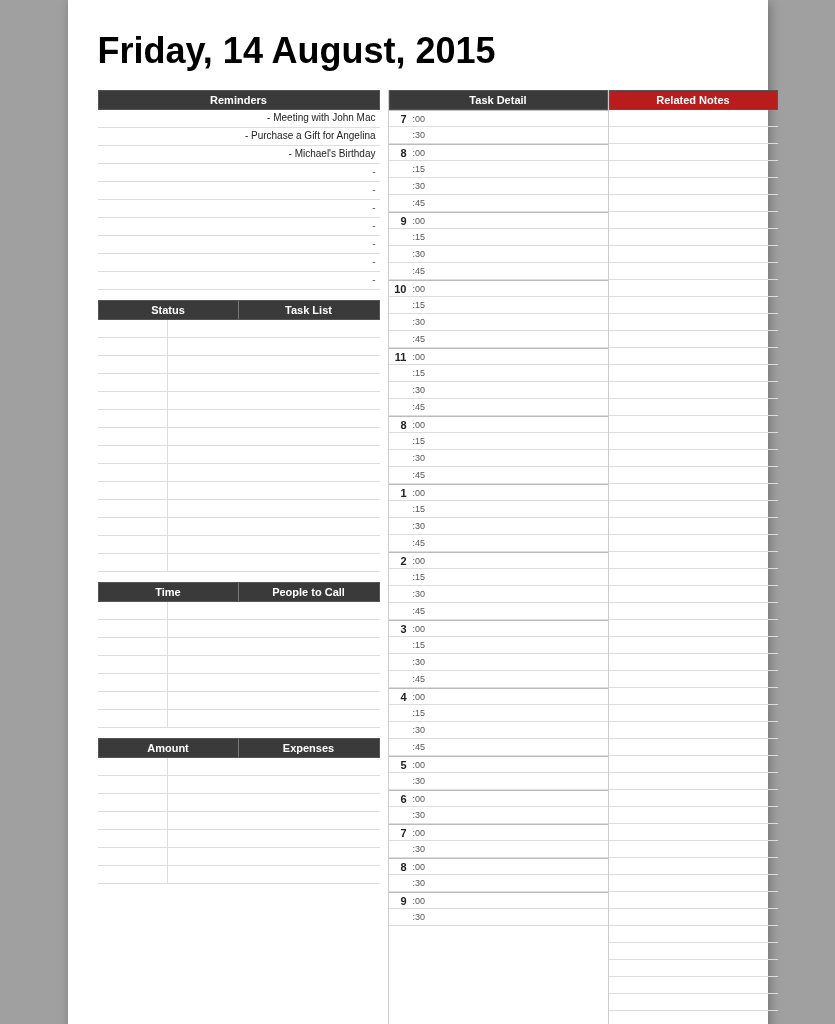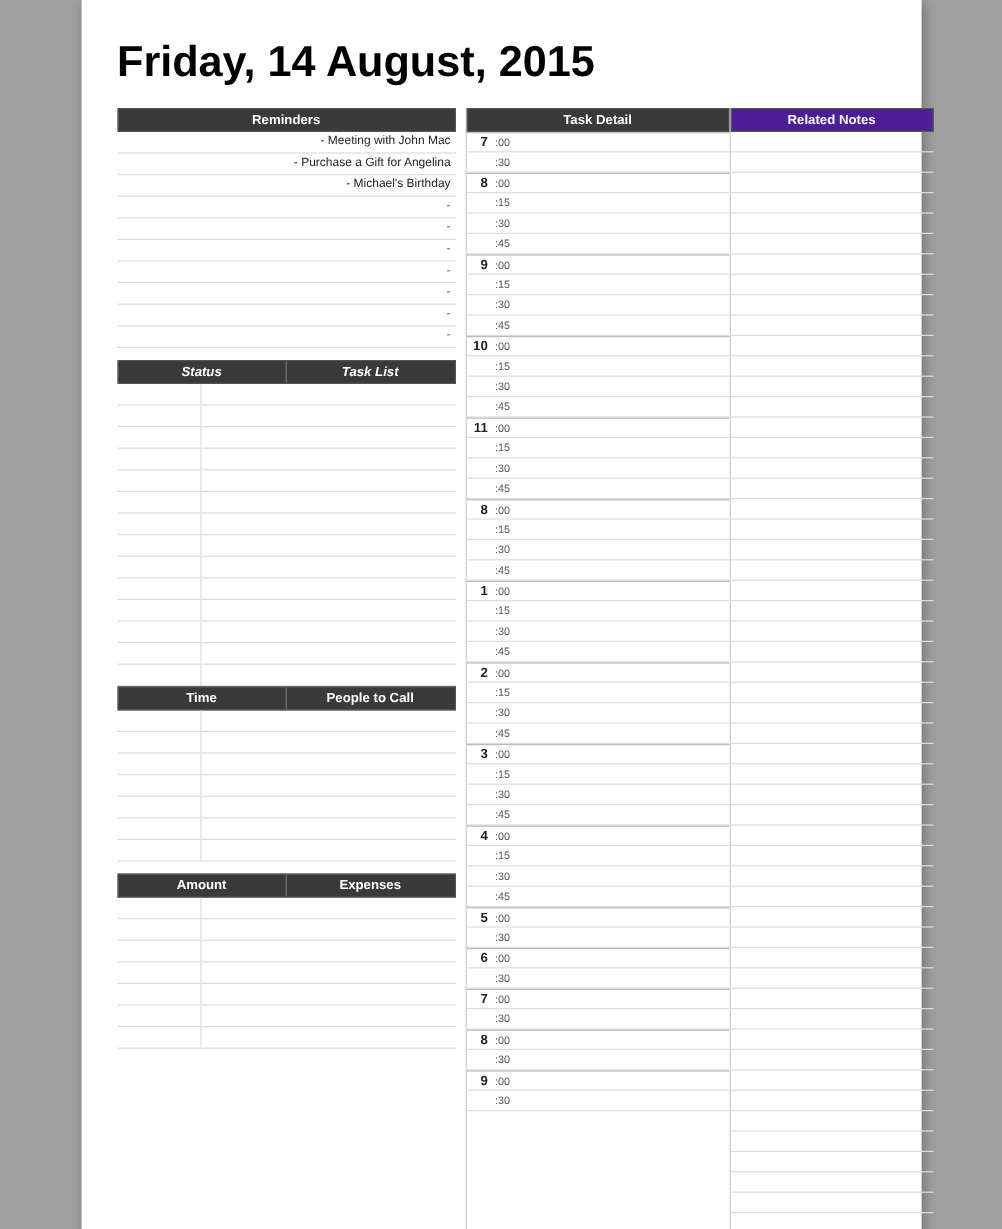--- a/index.html
+++ b/index.html
@@ -85,22 +85,21 @@
       min-height: 18px;
       color: #222;
       text-align: right;
     }
     .reminder-row.dash {
       color: #555;
     }
 
     
     .task-section {
-      margin-bottom: 0;
-      font-style: italic;
+      margin-bottom: 10px;
     }
     .task-row {
       display: grid;
       grid-template-columns: 70px 1fr;
       border-bottom: 1px solid #ddd;
       min-height: 18px;
     }
     .task-row .status-cell {
       border-right: 1px solid #ddd;
       font-size: 10px;
@@ -181,21 +180,21 @@
       padding-right: 4px;
       flex-shrink: 0;
     }
     .slot-line {
       flex: 1;
       height: 100%;
       border-bottom: none;
     }
     
     .related-notes-header {
-      background: #4c1d95;
+      background: #b91c1c;
       color: #fff;
       font-size: 11px;
       font-weight: bold;
       text-align: center;
       padding: 3px 4px;
       border: 1px solid #555;
     }
     .notes-row {
       border-bottom: 1px solid #ddd;
       min-height: 17px;

